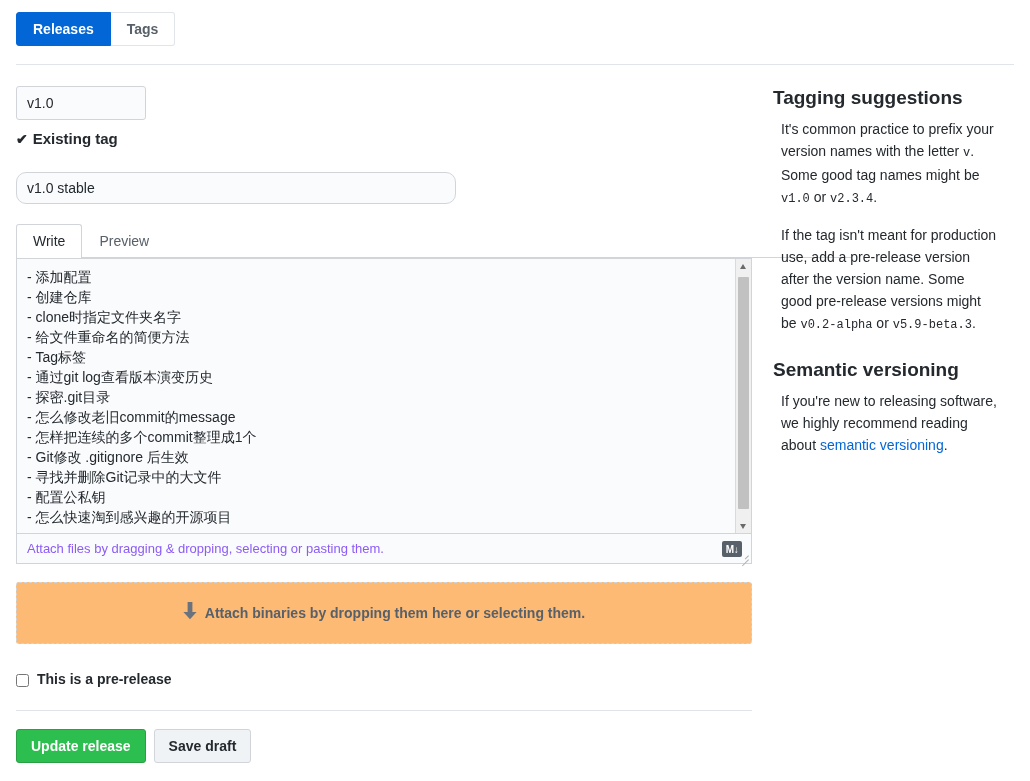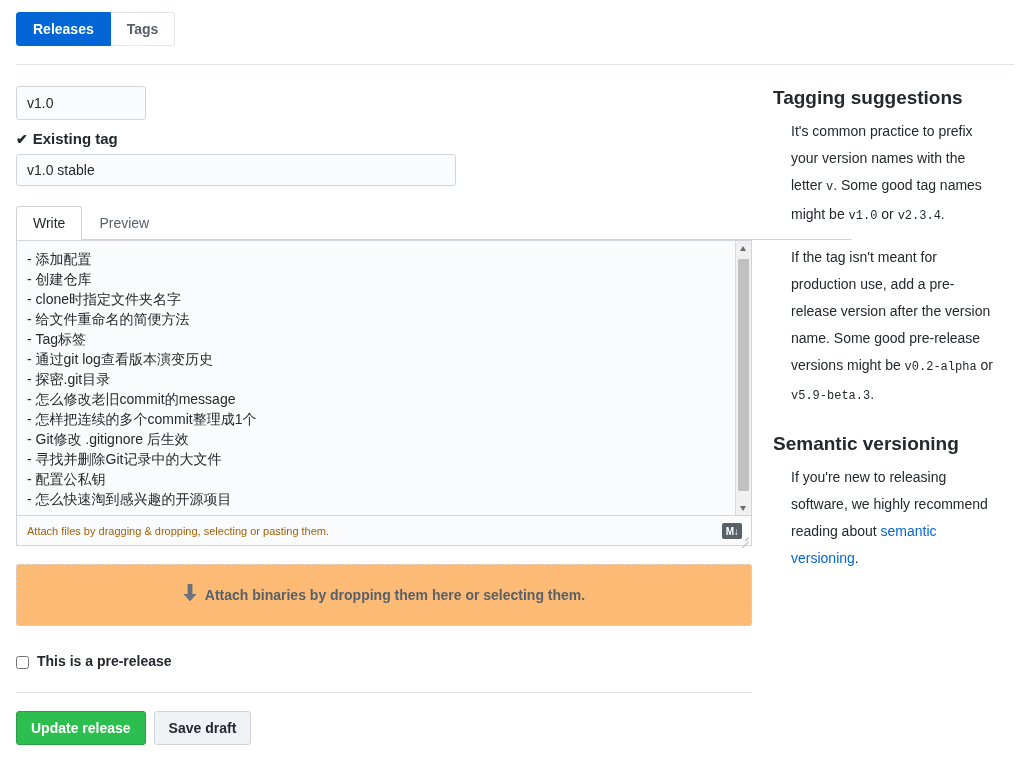--- a/index.html
+++ b/index.html
@@ -57,27 +57,27 @@
   }
   .existing-tag {
     margin-top: 10px;
     font-size: 15px; font-weight: bold; color: #24292e;
     display: flex; align-items: center; gap: 5px;
     line-height: 18px;
   }
   .check-glyph { font-size: 14px; font-weight: bold; }
 
   .title-input {
-    display: block; margin-top: 6px;
+    display: block; margin-top: 24px;
     width: 440px; height: 32px;
     padding: 5px 10px;
     font-size: 14px; font-family: "Liberation Sans", sans-serif;
     color: #24292e;
     background: #fafbfc;
-    border: 1px solid #d1d5da; border-radius: 3px;
+    border: 1px solid #d1d5da; border-radius: 10px;
     outline: none;
   }
 
   
   .wp-wrap { margin-top: 20px; position: relative; width: 836px; }
   .wp-tabs {
     display: flex; align-items: flex-end;
     border-bottom: 1px solid #d1d5da;
     height: 34px;
   }
@@ -142,21 +142,21 @@
   }
 
   .ta-footer {
     position: relative;
     border: 1px solid #d1d5da;
     background: #fafbfc;
     height: 31px;
     display: flex; align-items: center;
     padding: 0 10px;
   }
-  .ta-footer-text { font-size: 11px; color: #a16207; }
+  .ta-footer-text { font-size: 13px; color: #8b5cf6; }
   .md-badge {
     position: absolute; right: 9px; top: 7px;
     width: 20px; height: 16px;
     background: #586069; border-radius: 2px;
     color: #ffffff; font-size: 10px; font-weight: bold;
     display: flex; align-items: center; justify-content: center;
     letter-spacing: -0.5px;
     font-family: "Liberation Sans", sans-serif;
   }
   .resize-grip {
@@ -205,21 +205,21 @@
   }
 
   
   .sidebar { position: absolute; left: 773px; top: 86px; width: 225px; }
   .sb-h2 {
     font-size: 19px; font-weight: bold; color: #24292e;
     margin: 0 0 8px 0; line-height: 24px;
   }
   .sb-h2.second { margin-top: 22px; }
   .sb-p {
-    font-size: 14px; color: #24292e; line-height: 27px; margin: 0 0 14px 18px;
+    font-size: 14px; color: #24292e; line-height: 22px; margin: 0 0 14px 8px;
   }
   .sb-p:last-child { margin-bottom: 0; }
   code.mono {
     font-family: "Liberation Mono", monospace;
     font-size: 12px; color: #24292e;
   }
   a.link { color: #0366d6; text-decoration: none; }
 </style>
 </head>
 <body>

